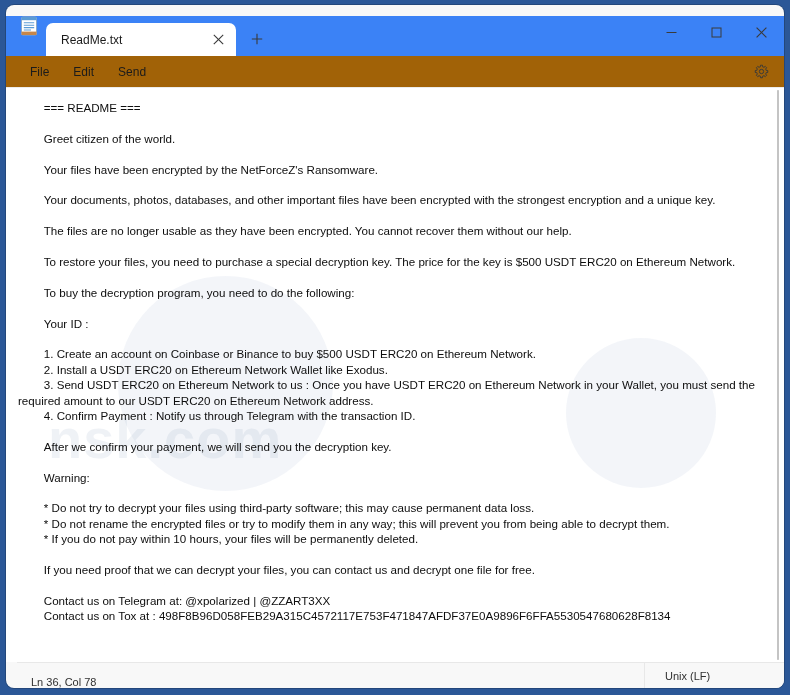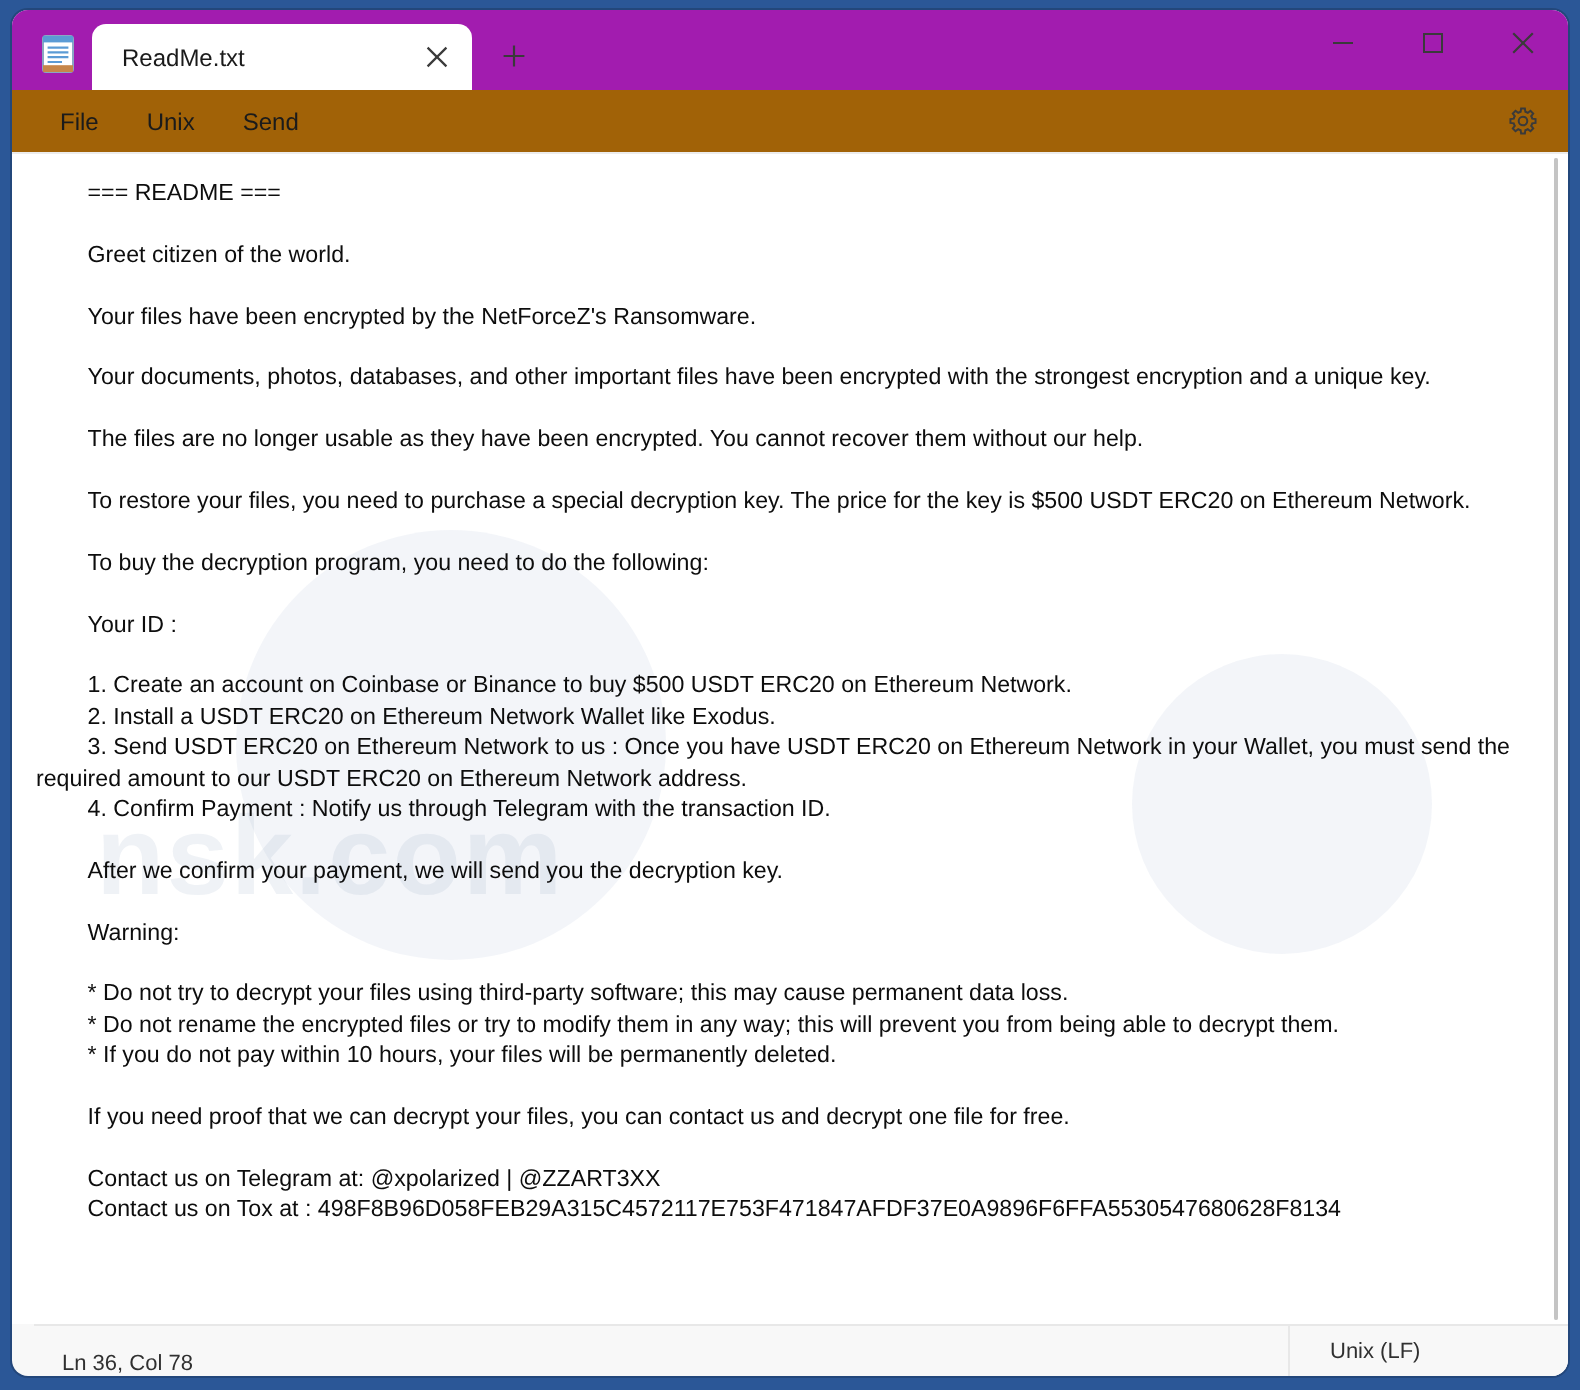--- a/index.html
+++ b/index.html
@@ -33,25 +33,26 @@
     border-radius: 8px;
     overflow: hidden;
     display: flex;
     flex-direction: column;
     box-shadow: 0 0 0 1px rgba(0,0,0,0.18);
   }
 
   
   .titlebar {
     height: 40px;
-    background: #a21caf;
-    display: flex;
-    align-items: flex-end;
-    flex: 0 0 auto;
-    position: relative;
+    background: #3b82f6;
+    display: flex;
+    align-items: flex-start;
+    flex: 0 0 auto;
+    position: relative;
+    margin-top: 11px;
   }
 
   .app-icon {
     width: 18px;
     height: 20px;
     margin: 0 8px 8px 14px;
     position: relative;
     flex: 0 0 auto;
   }
 
@@ -319,21 +320,21 @@
           <svg width="11" height="11" viewBox="0 0 11 11">
             <line x1="0.6" y1="0.6" x2="10.4" y2="10.4" stroke="#3a3a3a" stroke-width="1.1"></line>
             <line x1="10.4" y1="0.6" x2="0.6" y2="10.4" stroke="#3a3a3a" stroke-width="1.1"></line>
           </svg>
         </div>
       </div>
     </div>
 
     <div class="menubar">
       <div class="menuitem">File</div>
-      <div class="menuitem">Unix</div>
+      <div class="menuitem">Edit</div>
       <div class="menuitem">Send</div>
       <div class="settings-btn">
         <svg width="15" height="15" viewBox="0 0 16 16">
           <g fill="none" stroke="#3a3a3a" stroke-width="1.05">
             <circle cx="8" cy="8" r="2.3"></circle>
             <path d="M8 1.3 L9 1.3 L9.25 3.05 A5 5 0 0 1 10.6 3.62 L12.0 2.55 L13.45 4.0 L12.38 5.4 A5 5 0 0 1 12.95 6.75 L14.7 7.0 L14.7 9.0 L12.95 9.25 A5 5 0 0 1 12.38 10.6 L13.45 12.0 L12.0 13.45 L10.6 12.38 A5 5 0 0 1 9.25 12.95 L9.0 14.7 L7.0 14.7 L6.75 12.95 A5 5 0 0 1 5.4 12.38 L4.0 13.45 L2.55 12.0 L3.62 10.6 A5 5 0 0 1 3.05 9.25 L1.3 9.0 L1.3 7.0 L3.05 6.75 A5 5 0 0 1 3.62 5.4 L2.55 4.0 L4.0 2.55 L5.4 3.62 A5 5 0 0 1 6.75 3.05 L7.0 1.3 Z"></path>
           </g>
         </svg>
       </div>
     </div>

